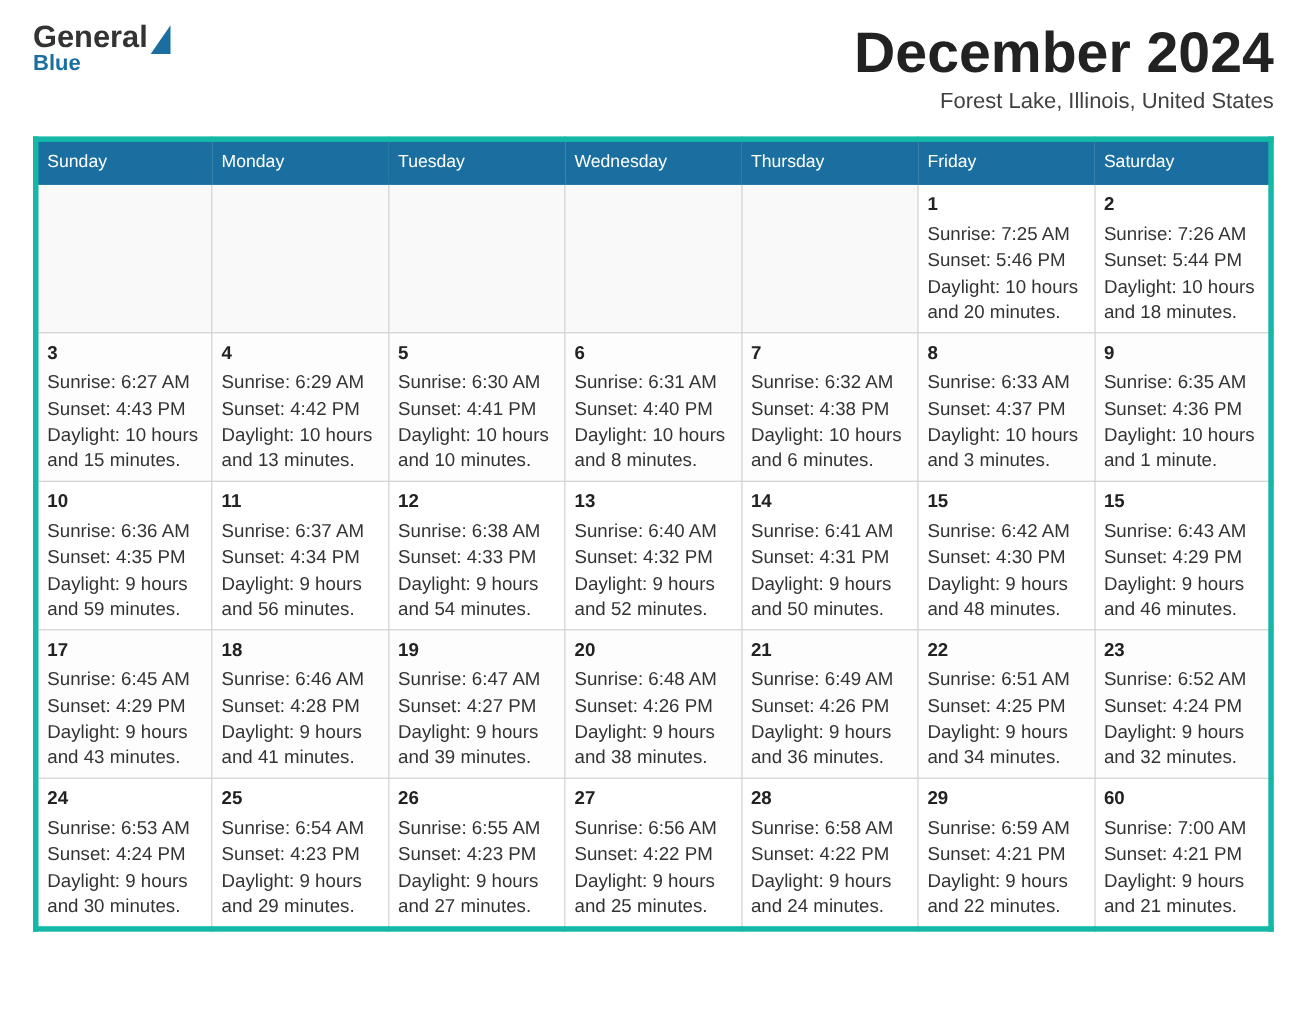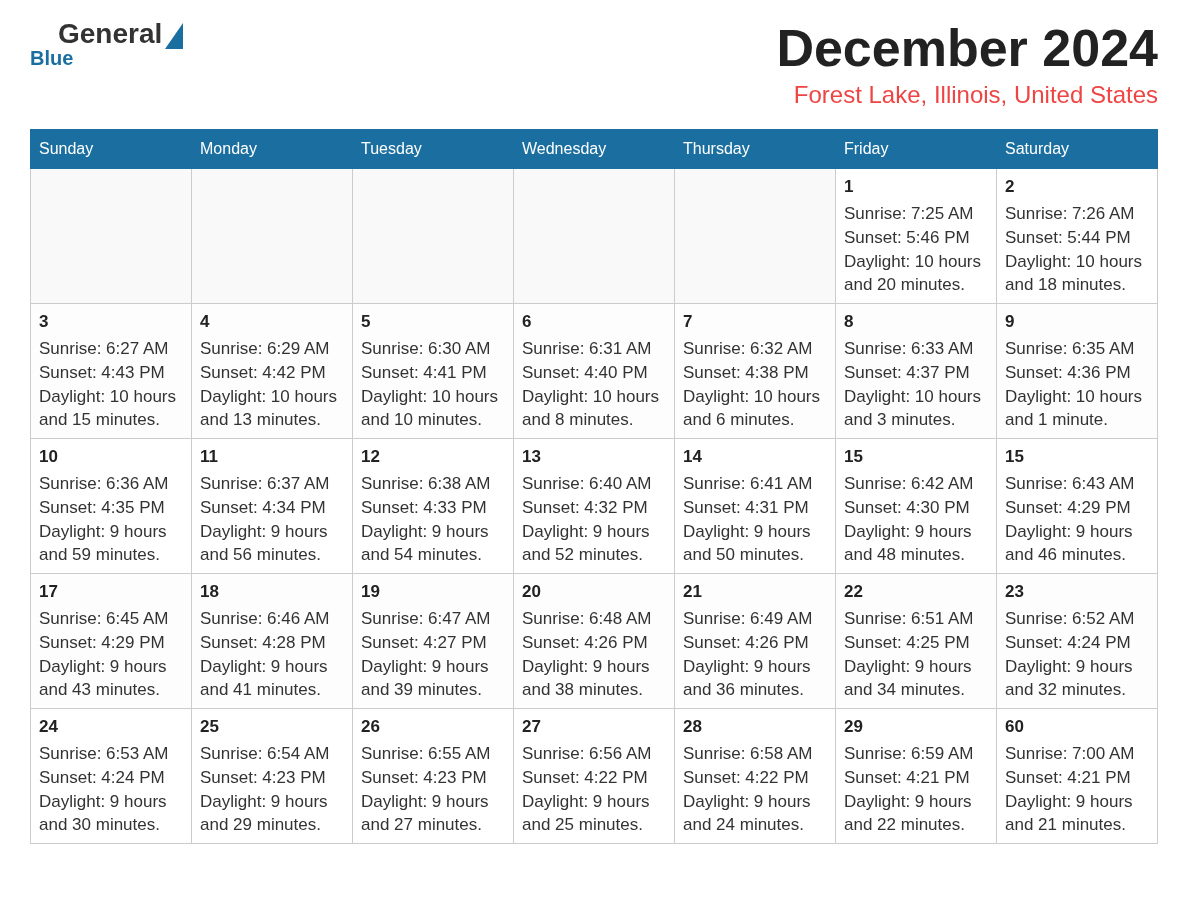--- a/index.html
+++ b/index.html
@@ -39,28 +39,28 @@
     .title-section {
       text-align: right;
     }
     .month-title {
       font-size: 52px;
       font-weight: bold;
       color: #222;
       line-height: 1.1;
     }
     .location {
-      font-size: 24px;
-      color: #ef4444;
+      font-size: 20px;
+      color: #404040;
       margin-top: 4px;
     }
     .calendar {
       width: 100%;
       border-collapse: collapse;
-      border: 1px solid #14b8a6;
+      border: 5px solid #14b8a6;
       padding-left: 11px;
     }
     .calendar th {
       background-color: #1a6fa0;
       color: #fff;
       font-size: 16px;
       font-weight: normal;
       padding: 10px 8px;
       text-align: left;
       border: 1px solid #1a6fa0;
@@ -93,21 +93,21 @@
     }
     .calendar tbody tr td {
       height: 110px;
     }
   </style>
 </head>
 <body>
 
 <div class="header">
   <div class="logo">
-    <div style="display:flex; align-items:center;margin-left:28px;">
+    <div style="display:flex; align-items:center;">
       <span class="logo-general">General</span>
       <div style="width:0;height:0;border-left:18px solid transparent;border-bottom:26px solid #1a6fa0;margin-left:3px;margin-bottom:-4px;"></div>
     </div>
     <span class="logo-blue">Blue</span>
   </div>
   <div class="title-section">
     <div class="month-title">December 2024</div>
     <div class="location">Forest Lake, Illinois, United States</div>
   </div>
 </div>

